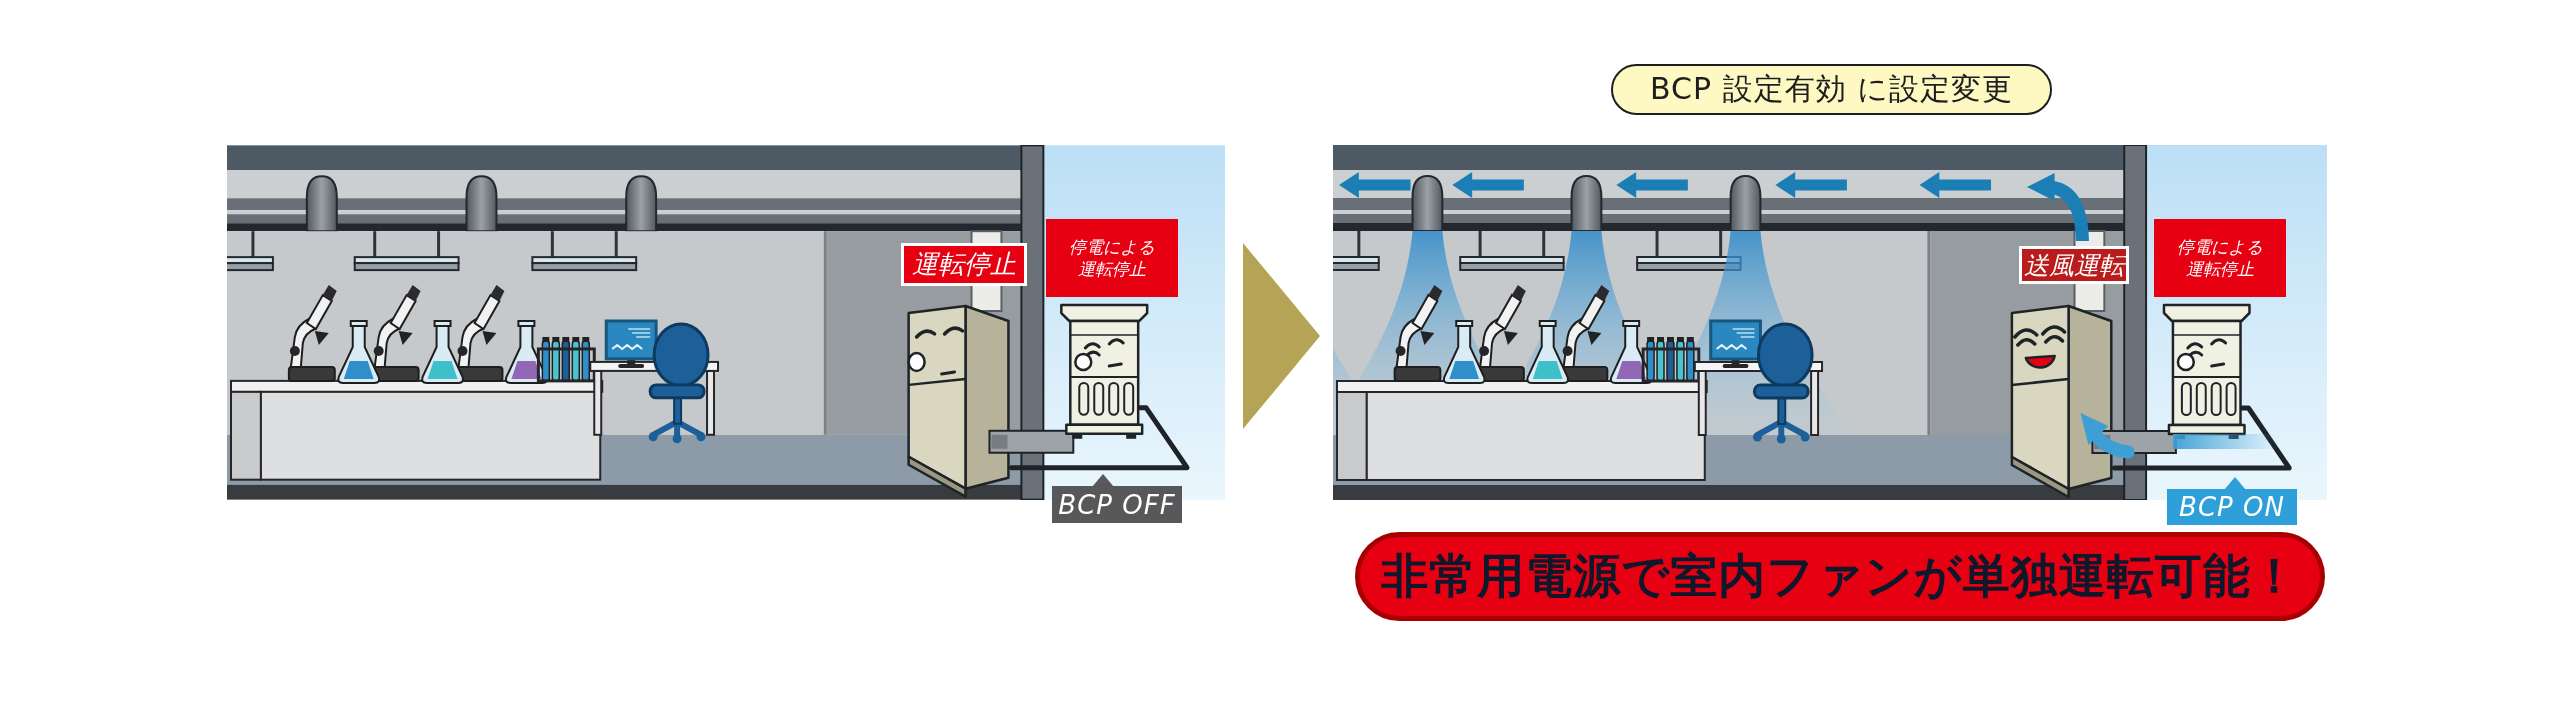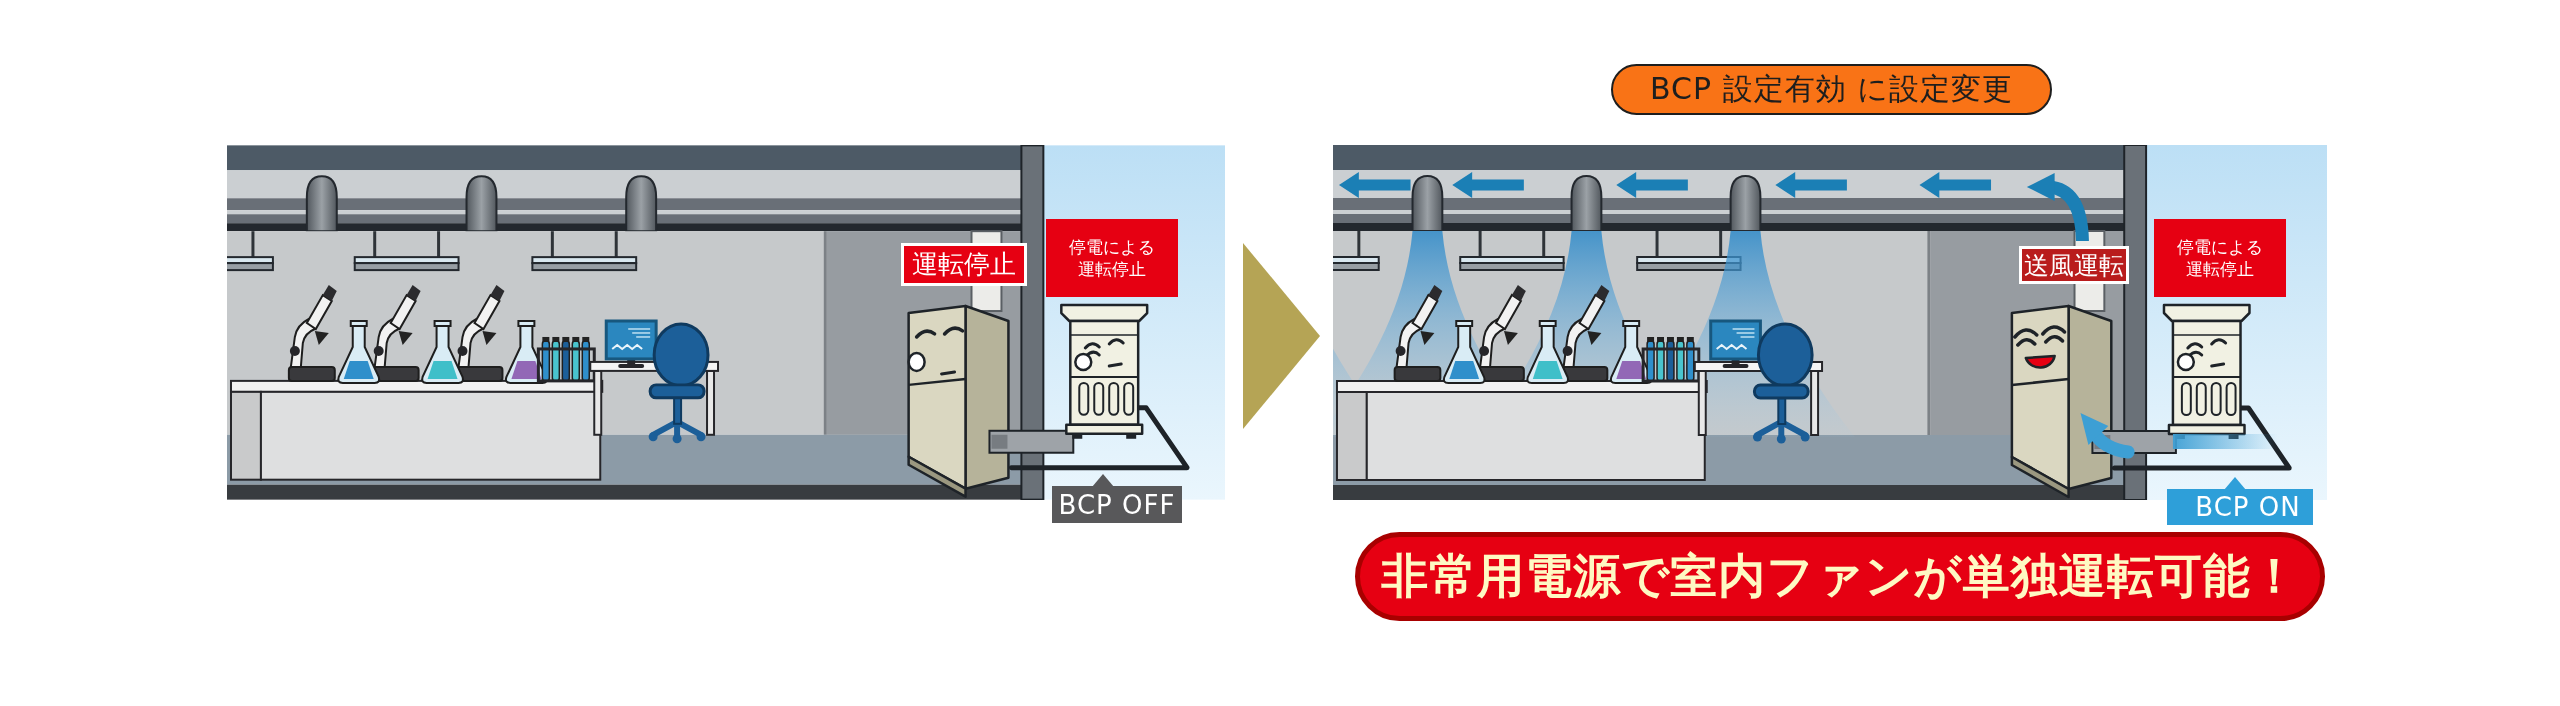--- a/index.html
+++ b/index.html
@@ -1,27 +1,27 @@
 <!DOCTYPE html>
 <html><head>
 <meta charset="utf-8">
 <style>
   html,body{margin:0;padding:0;background:#fff;}
   #stage{position:relative;width:2560px;height:706px;background:#fff;overflow:hidden;
          font-family:"DejaVu Sans",sans-serif;}
-  .panel{position:absolute;top:145px;width:870px;height:355px;}
+  .panel{position:absolute;top:145px;width:870px;height:355px;font-style:italic;}
   #panel-left{left:227px;}
   #panel-right{left:1333px;}
   .panel svg{position:absolute;left:0;top:0;}
 
   .title-pill{position:absolute;display:flex;align-items:center;justify-content:center;
     border:2.5px solid #1E1E1E;border-radius:26px;background:#fff;color:#1E1E1E;
     font-size:30px;letter-spacing:1px;white-space:nowrap;}
   #title-left{left:504px;top:61px;width:426px;height:46px;}
-  #title-right{left:1611px;top:64px;width:437px;height:47px;background:#f97316;}
+  #title-right{left:1611px;top:64px;width:437px;height:47px;background:#fef9c3;}
 
   .badge{position:absolute;display:flex;align-items:center;justify-content:center;
     color:#fff;text-align:center;box-sizing:border-box;}
   .badge.red{background:#E60012;}
   .badge.blue{background:#b91c1c;}
   .badge.bordered{border:3px solid #fff;}
   .badge.two-line{white-space:pre-line;line-height:1.32;font-size:17px;}
 
   .bcp-label{position:absolute;display:flex;align-items:center;justify-content:center;
     color:#fff;font-size:26px;letter-spacing:1px;}
@@ -31,21 +31,21 @@
   .bcp-off .ptr{border-bottom:13px solid #58585A;}
   .bcp-on{background:#2E9FD9;}
   .bcp-on .ptr{border-bottom:13px solid #2E9FD9;}
 
   #gold-arrow{position:absolute;left:1243px;top:243px;width:0;height:0;
     border-top:93px solid transparent;border-bottom:93px solid transparent;
     border-left:77px solid #B5A455;filter:none;}
 
   #banner{position:absolute;left:1355px;top:532px;width:970px;height:89px;
     background:#E60012;border:5px solid #A80000;border-radius:46px;box-sizing:border-box;
-    display:flex;align-items:center;justify-content:center;color:#fef9c3;
+    display:flex;align-items:center;justify-content:center;color:#0f172a;
     font-size:47px;font-weight:bold;letter-spacing:1px;white-space:nowrap;}
 </style>
 </head>
 <body>
 
 <div id="stage">
 
   <svg width="0" height="0" style="position:absolute" aria-hidden="true">
     <defs>
       <linearGradient id="skyG" x1="0" y1="0" x2="0" y2="1">
@@ -265,20 +265,20 @@
       </g>
       <path d="M697,213 a15,14 0 0 0 29,-2 z" fill="#E60012" stroke="#1E2328" stroke-width="2.5" stroke-linejoin="round"></path>
 
       <rect x="845" y="289" width="105" height="15" fill="url(#streakG)"></rect>
       <path d="M800,307 Q776,304 766,288" fill="none" stroke="#3D9FD4" stroke-width="13" stroke-linecap="round"></path>
       <polygon points="752,268 780,281 760,300" fill="#3D9FD4"></polygon>
     </svg>
     <div class="badge blue bordered" style="left:686px;top:101px;width:110px;height:38px;font-size:25px;">送風運転</div>
     <div class="badge red two-line" style="left:821px;top:74px;width:132px;height:78px;">停電による
 運転停止</div>
-    <div class="bcp-label bcp-on" style="left:834px;top:344px;width:130px;height:36px;padding-left:16px;">
+    <div class="bcp-label bcp-on" style="left:834px;top:344px;width:130px;height:36px;">
       <span class="ptr" style="left:57px;"></span>
       <span>BCP ON</span>
     </div>
   </div>
 
   <div id="banner">非常用電源で室内ファンが単独運転可能！</div>
 </div>
 
 </body></html>

